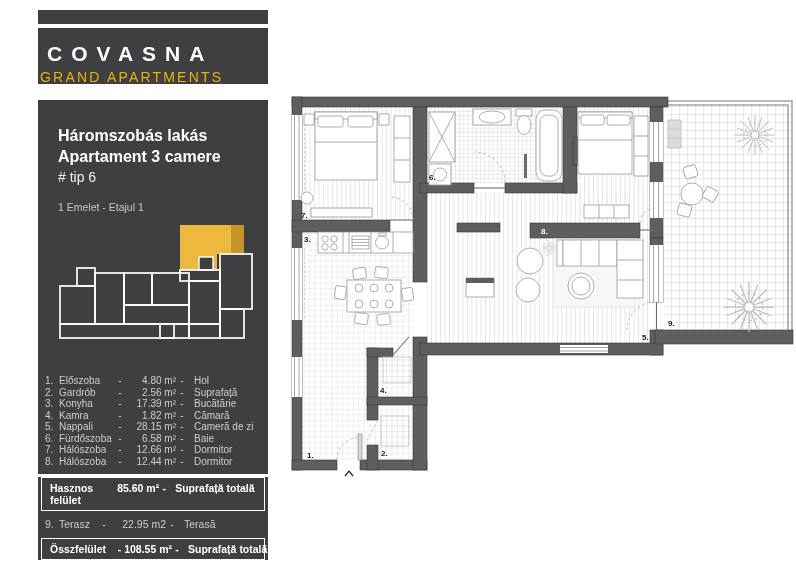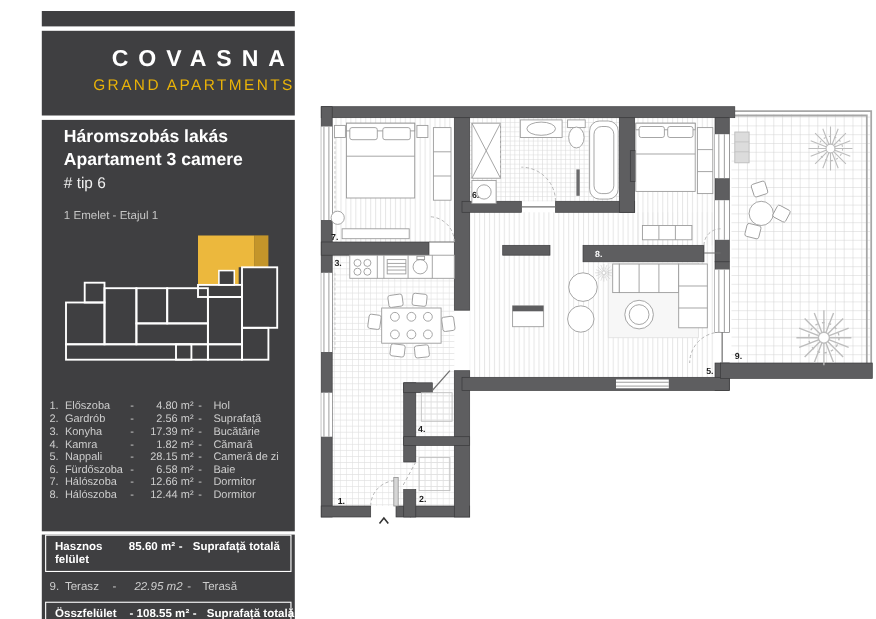--- a/index.html
+++ b/index.html
@@ -10,24 +10,24 @@
     --text-light:#cdcdcd;
   }
   *{margin:0;padding:0;box-sizing:border-box;}
   body{background:#fff;font-family:"Liberation Sans","DejaVu Sans",sans-serif;}
   #canvas{position:relative;width:796px;height:563px;background:#fff;overflow:hidden;}
 
   
   .sidebar{position:absolute;left:38px;top:10px;width:230px;}
   .seg{background:var(--sidebar-bg);color:#fff;}
   .topbar{height:14px;margin-bottom:4px;}
-  .logobox{height:77px;margin-bottom:4px;text-align:right;padding-top:14px;}
+  .logobox{height:56px;margin-bottom:16px;text-align:left;padding-top:14px;}
   .brandname{font-size:21px;font-weight:bold;letter-spacing:9px;color:#fff;text-indent:9px;}
   .brandsub{font-size:14px;letter-spacing:2.2px;color:#eab308;margin-top:3px;text-indent:2px;}
-  .mainseg{height:374px;margin-bottom:3px;padding-top:3px;}
+  .mainseg{height:374px;margin-bottom:3px;padding-top:23px;}
   .titleblock{padding:2px 18px 0 20px;}
   .title-line{font-size:16px;font-weight:bold;line-height:21px;color:#fff;}
   .title-tip{font-size:14px;font-weight:normal;line-height:20px;color:#f0f0f0;}
   .floorline{font-size:10.5px;color:#c6c6c6;margin-top:14px;}
   .minimap{display:block;margin:8px auto 0 auto;}
   .roomlist{padding:8px 6px 0 7px;}
   .lrow{display:grid;grid-template-columns:14px 1fr 12px 50px 12px 74px;
         font-size:10px;line-height:11.5px;color:var(--text-light);align-items:baseline;}
   .lrow .num{text-align:left;}
   .lrow .dash{text-align:center;}
@@ -35,21 +35,21 @@
   .lrow .ro{padding-left:6px;}
   .bottomseg{padding:0;}
   .totbox{border:1.5px solid #fff;margin:2px 3px;padding:4px 4px;}
   .trow{display:grid;grid-template-columns:14px 1fr 12px 56px 12px 86px;
         font-size:10.5px;align-items:baseline;}
   .trow.bold{grid-template-columns:4px 1fr 66px 10px 92px;font-weight:bold;color:#fff;}
   .trow.bold .val{text-align:right;}
   .trow.bold .ro{padding-left:6px;}
   .terrow{padding:5px 4px 6px 7px;color:var(--text-light);}
   .terrow .dash{text-align:center;}
-  .terrow .val{text-align:right;font-style:italic;}
+  .terrow .val{text-align:right;}
   .terrow .ro{padding-left:6px;}
 
   
   .plan{position:absolute;left:287px;top:90px;}
   .wall{fill:var(--wall-gray);stroke:#38383a;stroke-width:.6;}
   .parapet{stroke:#a7a7a7;stroke-width:1.6;fill:none;}
   .furn{stroke:#9a9a9a;stroke-width:.8;fill:#fff;}
   .furnline{stroke:#9a9a9a;stroke-width:.8;fill:none;}
   .glz{stroke:#9c9c9c;stroke-width:.9;fill:none;}
   .winfill{fill:#fff;stroke:none;}

